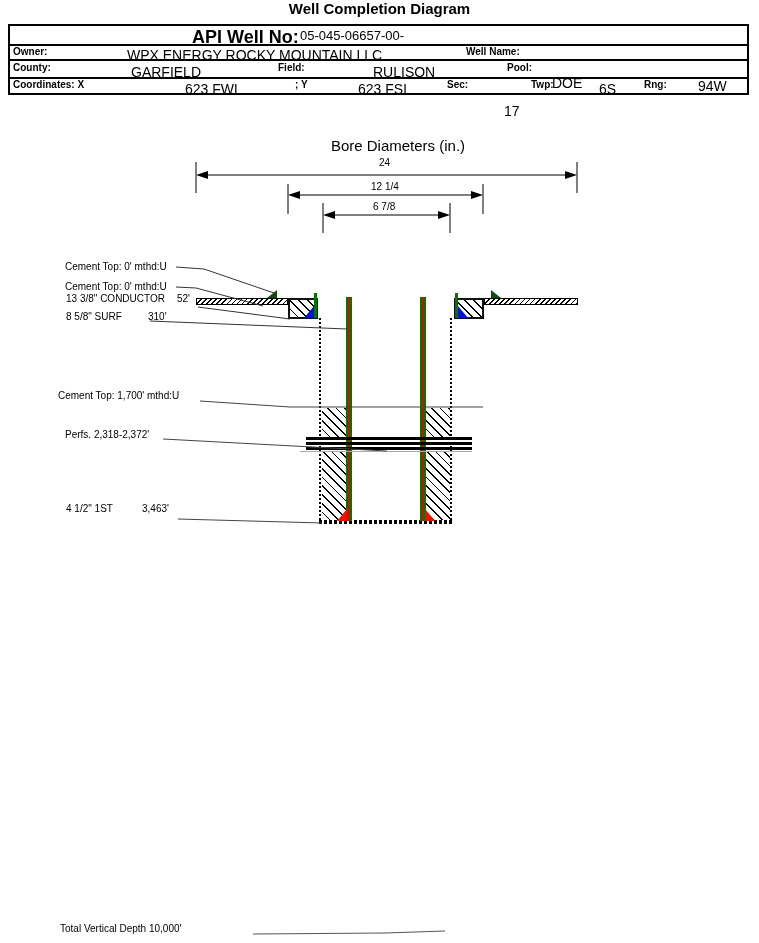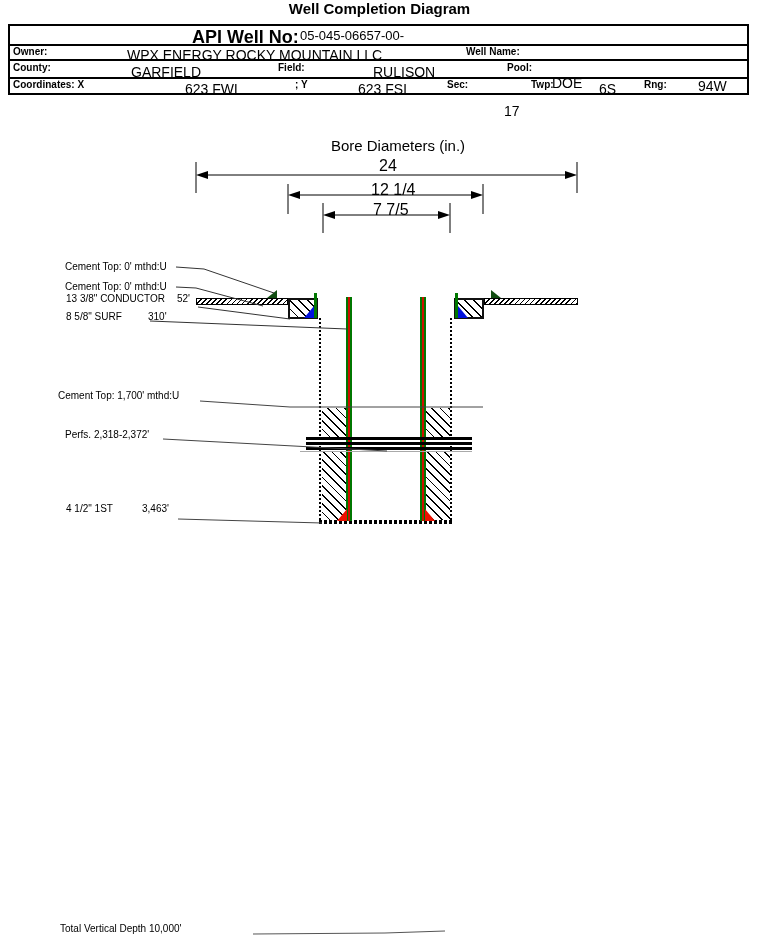--- a/index.html
+++ b/index.html
@@ -7,21 +7,21 @@
         font-family:"Liberation Sans", sans-serif;color:#000;}
   .abs{position:absolute;}
   .lbl{position:absolute;font-size:10px;line-height:11px;white-space:nowrap;}
   .tlabel{position:absolute;font-size:10px;font-weight:bold;white-space:nowrap;}
   .tvalue{position:absolute;font-size:14px;white-space:nowrap;}
   .tvalue-lg{position:absolute;font-size:13px;white-space:nowrap;}
   .page-title{position:absolute;left:0;top:3;width:759px;text-align:center;
               font-size:15px;font-weight:bold;}
   .note{position:absolute;left:0;top:98px;width:759px;text-align:center;font-size:10px;}
   .bore-title{position:absolute;left:0;top:137px;width:796px;text-align:center;font-size:15px;}
-  .dimlabel{position:absolute;font-size:16px;white-space:nowrap;}
+  .dimlabel{position:absolute;font-size:10px;white-space:nowrap;}
   .tbl-box{position:absolute;left:8px;top:24px;width:741px;height:71px;
            border:2px solid #000;box-sizing:border-box;}
   .tbl-sep{position:absolute;left:8px;width:741px;height:2px;background:#000;}
   
   .hatch-fine{background:repeating-linear-gradient(135deg,#fff 0 2.5px,#000 2.5px 3.6px);
               border:1px solid #000;box-sizing:border-box;}
   .hatch{background:repeating-linear-gradient(45deg,#fff 0 5px,#000 5px 6.2px);}
   .cembox{border:2px solid #111;box-sizing:border-box;}
   .wall-v{background:repeating-linear-gradient(180deg,#000 0 2px,rgba(0,0,0,0) 2px 4px);}
   .wall-h{background:repeating-linear-gradient(90deg,#000 0 3px,rgba(0,0,0,0) 3px 5px);}
@@ -66,21 +66,21 @@
   <div class="tvalue" style="left:504px;top:81px;margin-top:22px;">17</div>
   <div class="tlabel" style="left:531px;top:79px;">Twp:</div>
   <div class="tvalue" style="left:599px;top:81px;">6S</div>
   <div class="tlabel" style="left:644px;top:79px;">Rng:</div>
   <div class="tvalue" style="left:698px;top:78px;">94W</div>
 
 
   <div class="bore-title">Bore Diameters (in.)</div>
   <div class="dimlabel" style="left:379px;top:157px;">24</div>
   <div class="dimlabel" style="left:371px;top:181px;">12 1/4</div>
-  <div class="dimlabel" style="left:373px;top:201px;">7 7/5</div>
+  <div class="dimlabel" style="left:373px;top:201px;">6 7/8</div>
 
   <div class="abs hatch-fine" style="left:196px;top:298px;width:92px;height:7px;"></div>
   <div class="abs hatch-fine" style="left:484px;top:298px;width:94px;height:7px;"></div>
 
   <div class="abs hatch cembox" style="left:288px;top:298px;width:30px;height:21px;"></div>
   <div class="abs hatch cembox" style="left:454px;top:298px;width:30px;height:21px;"></div>
 
   <div class="abs" style="left:314px;top:293px;width:3px;height:25px;background:var(--casing-green);"></div>
   <div class="abs" style="left:455px;top:293px;width:3px;height:25px;background:var(--casing-green);"></div>
 

